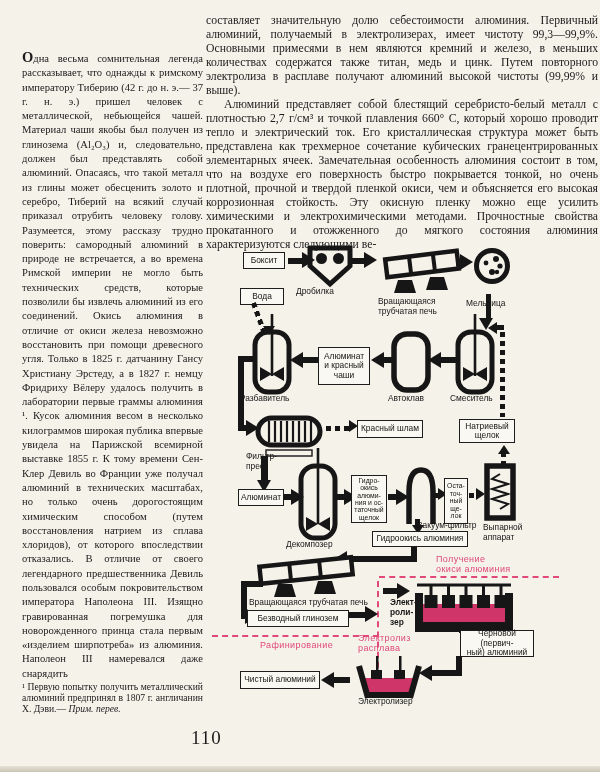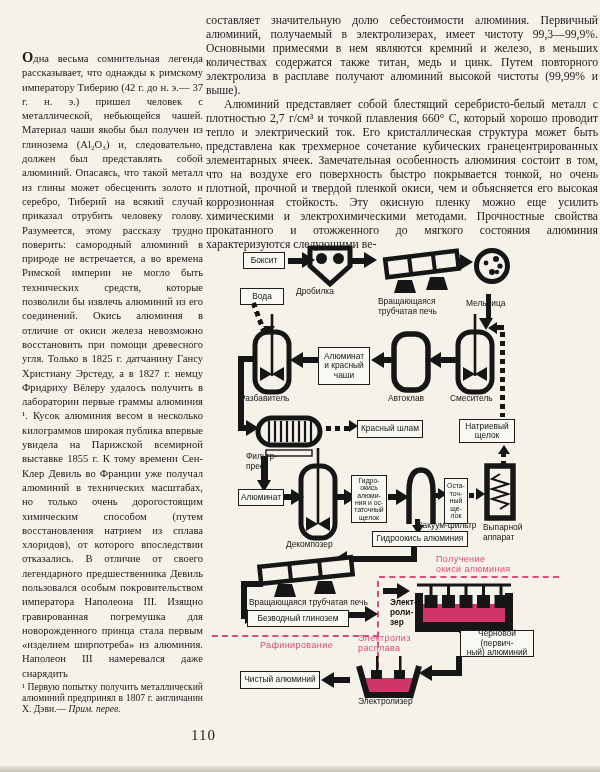--- a/index.html
+++ b/index.html
@@ -11,21 +11,21 @@
   .abs { position:absolute; }
   
   #left-title { left:38px; top:22px; width:170px; font-style:italic; font-weight:bold;
     font-size:12.5px; word-spacing:4px; white-space:nowrap; }
   #left-body { left:22px; top:50px; width:181px; font-size:10.6px; line-height:14.3px;
     text-align:justify; hyphens:auto; }
   #left-body::first-letter { font-size:14.5px; font-weight:bold; }
   #left-footnote { left:22px; top:682px; width:181px; font-size:9.6px; line-height:10.8px;
     text-align:justify; }
   #left-footnote .tail { font-style:italic; }
-  #page-number { left:191px; top:727px; font-size:15px; letter-spacing:1px; }
+  #page-number { left:191px; top:727px; font-size:19px; letter-spacing:1px; }
   #rc { left:206px; top:14px; width:392px; font-size:11.7px; line-height:14px;
     text-align:justify; hyphens:auto; }
   #rc p { margin:0; }
   #rc p.indent { text-indent:18px; }
   
   .dbox { position:absolute; background:#faf8f2; border:1.4px solid #1d1d1d;
     font-family:"Liberation Sans",sans-serif; font-size:8.4px; line-height:1.12;
     display:flex; flex-direction:column; align-items:center; justify-content:center;
     text-align:center; box-sizing:border-box; padding:1px 2px; color:var(--ink); }
   .dbox.tiny { font-size:6.8px; line-height:1.1; padding:1px 1px; }

